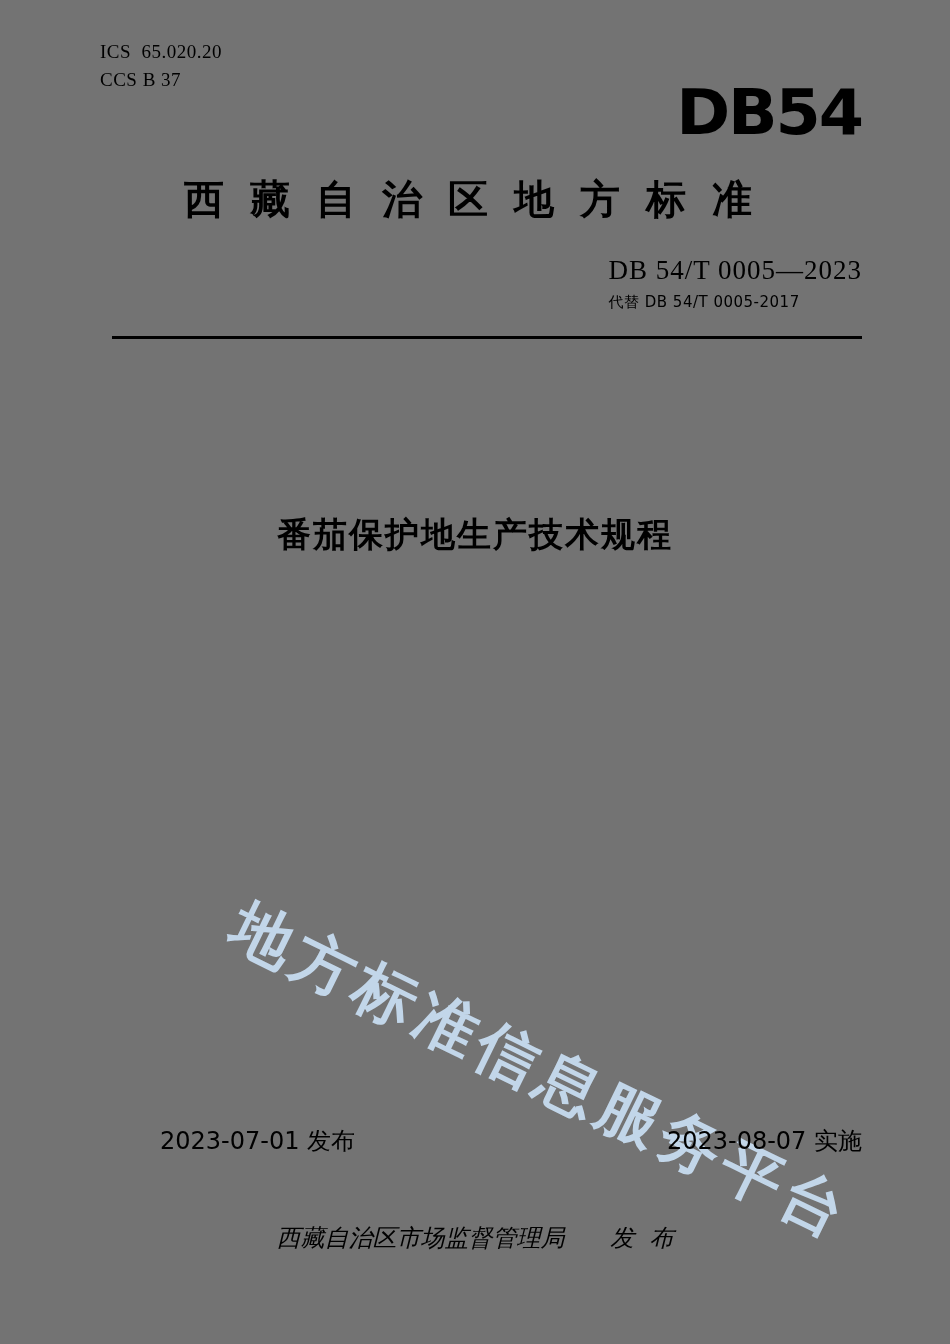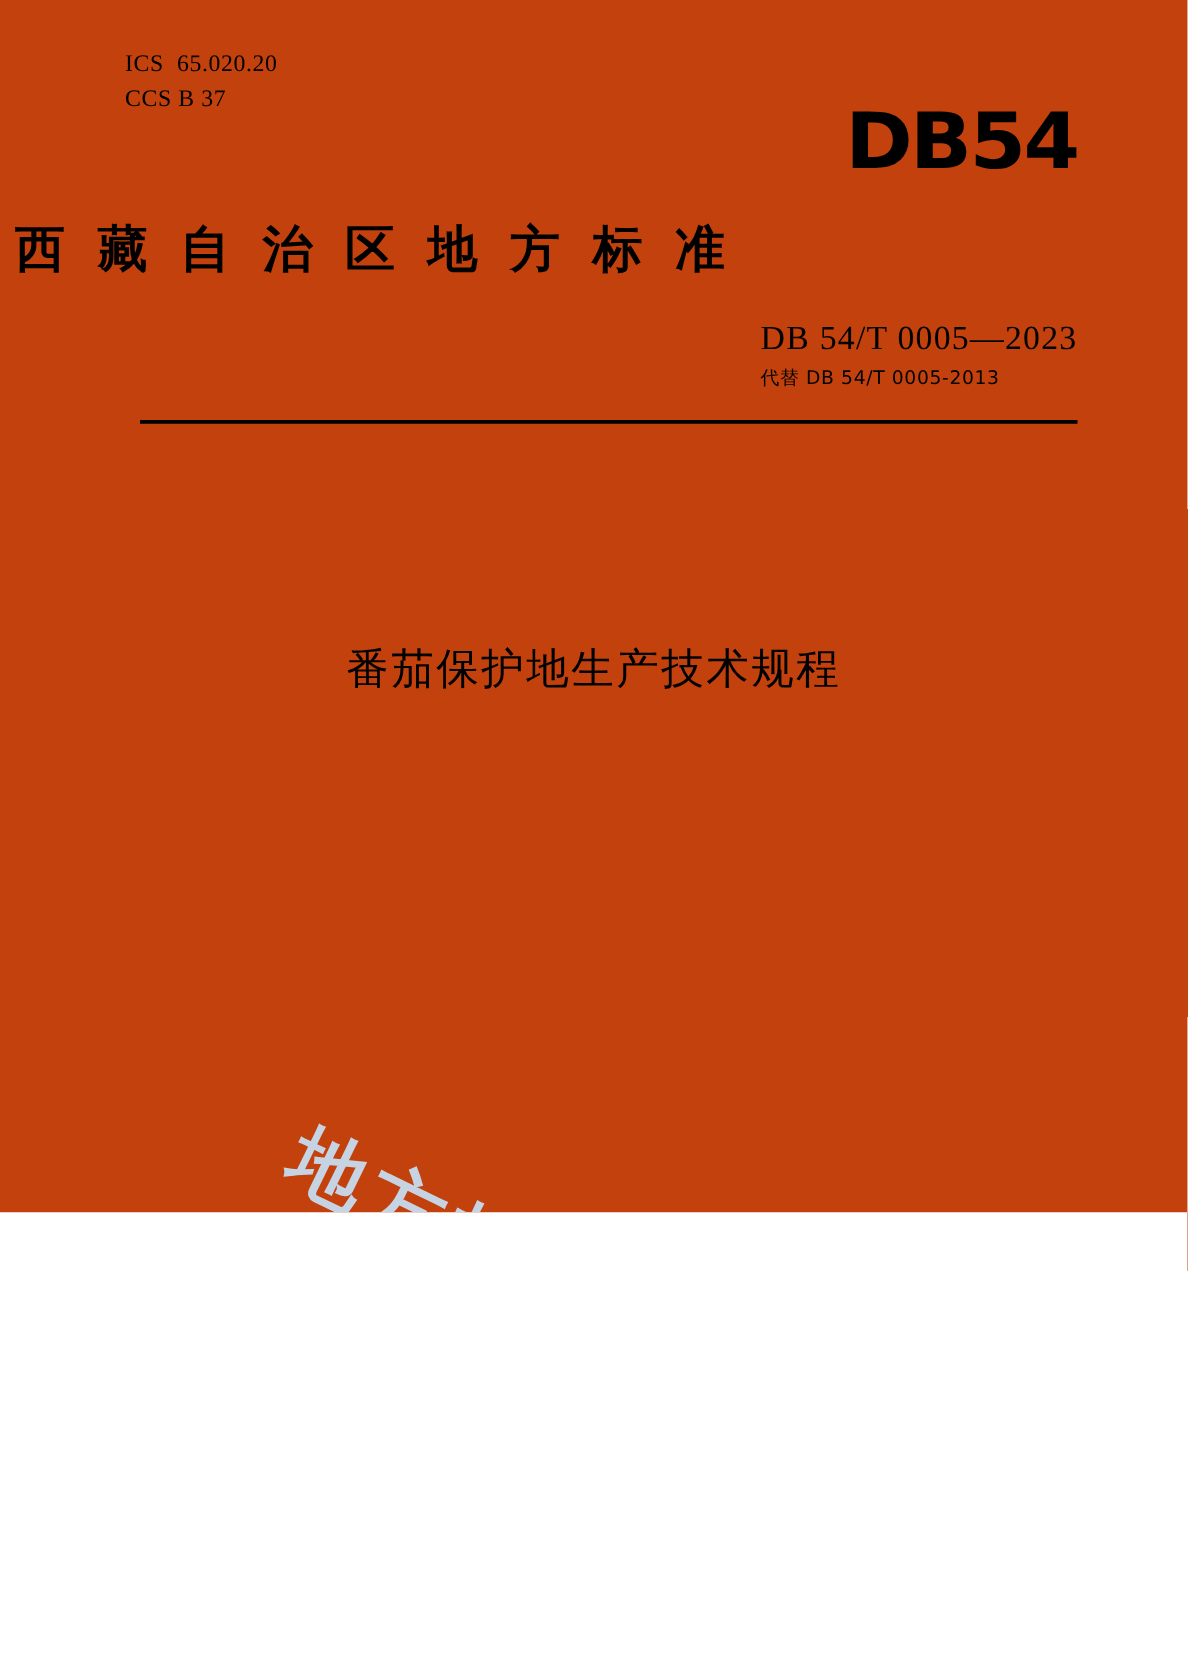--- a/index.html
+++ b/index.html
@@ -6,22 +6,22 @@
     margin: 0;
     padding: 0;
     background: #ffffff;
   }
   body {
     font-family: "Liberation Serif", serif;
   }
   .page {
     position: relative;
     width: 950px;
-    height: 970px;
-    background: #c2410c;
+    height: 1344px;
+    background: #737373;
     overflow: hidden;
     box-sizing: border-box;
   }
 
   
   .codes {
     position: absolute;
     left: 100px;
     top: 38px;
     font-family: "Liberation Serif", serif;
@@ -46,20 +46,21 @@
     transform: scaleX(1.05);
     transform-origin: right center;
   }
 
   
   .std-title {
     position: absolute;
     left: 0;
     right: 0;
     top: 172px;
+    text-align: center;
     font-family: "DejaVu Sans", sans-serif;
     font-weight: 700;
     font-size: 40px;
     letter-spacing: 26px;
     color: #000;
     padding-left: 12px;
     white-space: nowrap;
   }
 
   
@@ -97,21 +98,21 @@
   }
 
   
   .doc-title {
     position: absolute;
     left: 0;
     right: 0;
     top: 512px;
     text-align: center;
     font-family: "DejaVu Sans", sans-serif;
-    font-weight: 400;
+    font-weight: 700;
     font-size: 34px;
     letter-spacing: 2px;
     color: #000;
   }
 
   
   .watermark {
     position: absolute;
     left: 235px;
     top: 790px;
@@ -171,21 +172,21 @@
     <div>ICS  65.020.20</div>
     <div>CCS B 37</div>
   </div>
 
   <div class="db-logo">DB54</div>
 
   <div class="std-title">西藏自治区地方标准</div>
 
   <div class="std-no">
     <div class="main">DB 54/T 0005—2023</div>
-    <div class="sub">代替 DB 54/T 0005-2013</div>
+    <div class="sub">代替 DB 54/T 0005-2017</div>
   </div>
 
   <div class="rule"></div>
 
   <div class="doc-title">番茄保护地生产技术规程</div>
 
   <div class="watermark">
     <span>地方标准信息服务平台</span>
   </div>
 

